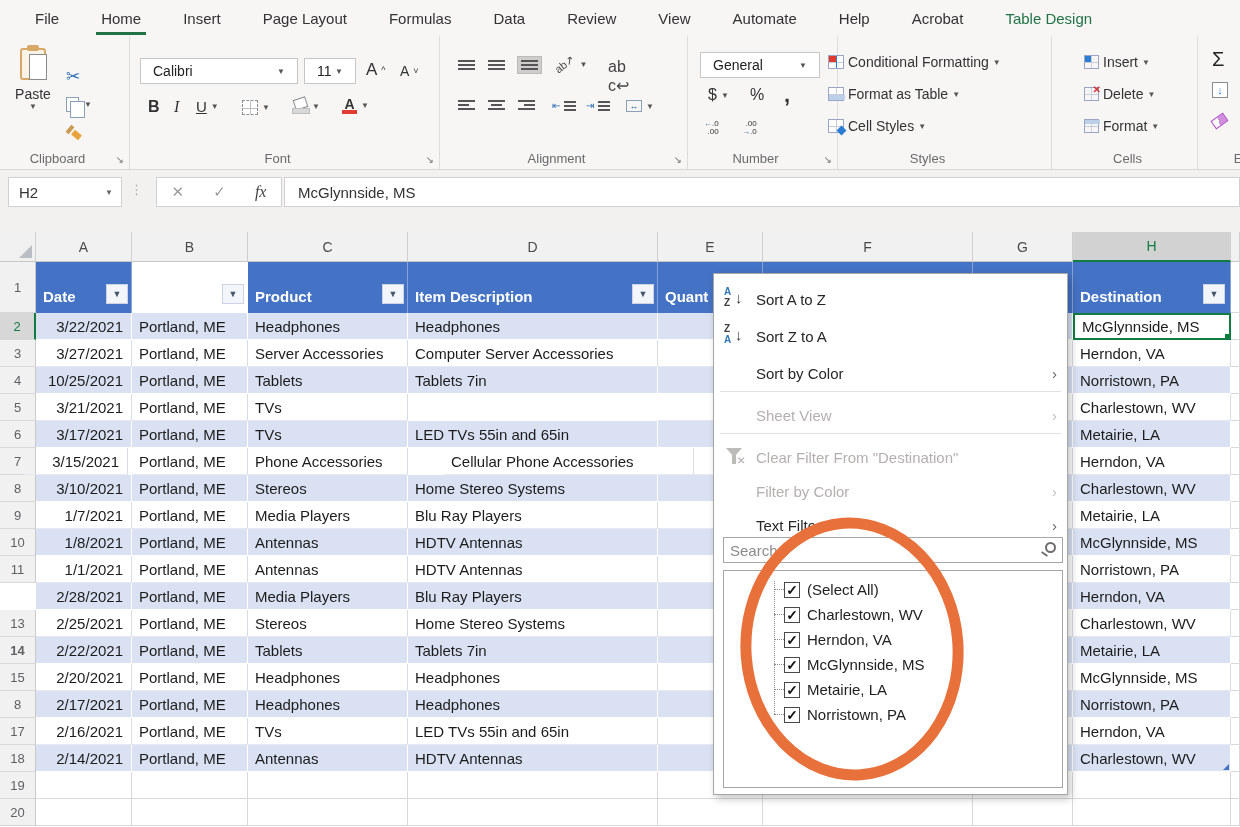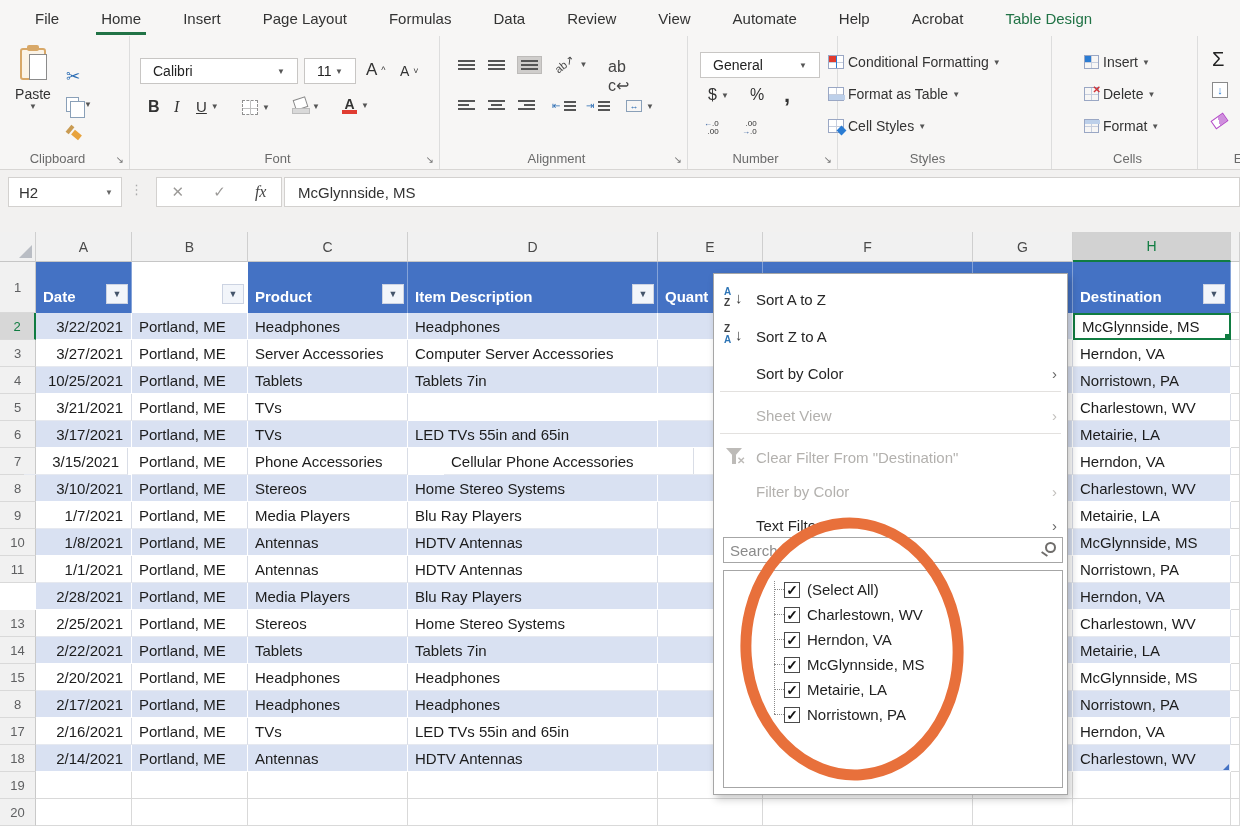--- a/index.html
+++ b/index.html
@@ -405,21 +405,21 @@
       <div class="rowhdr" style="top: 105px; height: 27px;">4</div>
       <div class="rowhdr" style="top: 132px; height: 27px;">5</div>
       <div class="rowhdr" style="top: 159px; height: 27px;">6</div>
       <div class="rowhdr" style="top: 186px; height: 27px;">7</div>
       <div class="rowhdr" style="top: 213px; height: 27px;">8</div>
       <div class="rowhdr" style="top: 240px; height: 27px;">9</div>
       <div class="rowhdr" style="top: 267px; height: 27px;">10</div>
       <div class="rowhdr" style="top: 294px; height: 27px;">11</div>
       <div class="rowhdr" style="top: 321px; height: 27px; margin-left: 40px;">12</div>
       <div class="rowhdr" style="top: 348px; height: 27px;">13</div>
-      <div class="rowhdr" style="top: 375px; height: 27px;">14</div>
+      <div class="rowhdr" style="top: 375px; height: 27px; font-weight: bold;">14</div>
       <div class="rowhdr" style="top: 402px; height: 27px;">15</div>
       <div class="rowhdr" style="top: 429px; height: 27px;">8</div>
       <div class="rowhdr" style="top: 456px; height: 27px;">17</div>
       <div class="rowhdr" style="top: 483px; height: 27px;">18</div>
       <div class="rowhdr" style="top: 510px; height: 27px;">19</div>
       <div class="rowhdr" style="top: 537px; height: 27px;">20</div>
       <div class="hcell" style="left: 36px; width: 96px; top: 0px; height: 51px;">Date</div>
       <div class="fbtn" style="left: 106px; top: 22px;">▼</div>
       <div class="fbtn" style="left: 222px; top: 22px;">▼</div>
       <div class="hcell" style="left: 248px; width: 160px; top: 0px; height: 51px;">Product</div>

